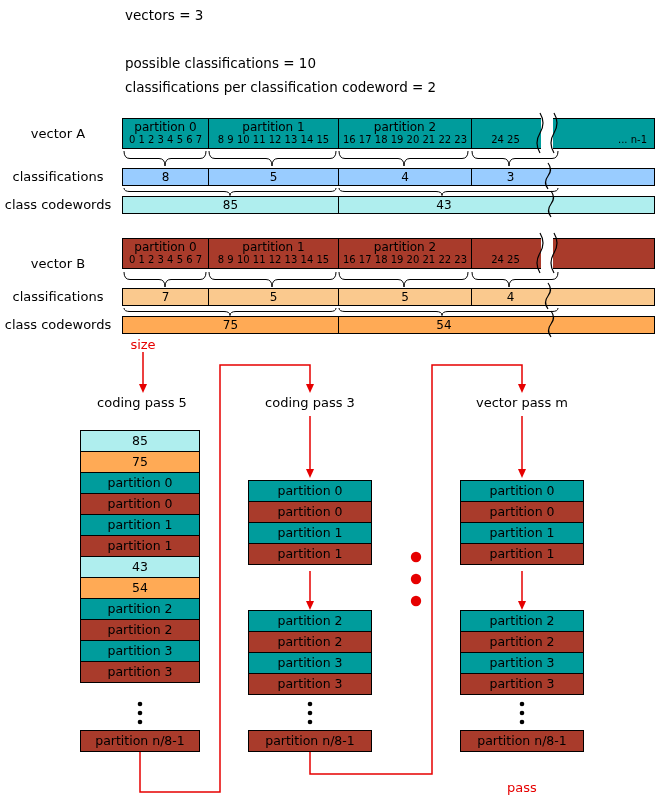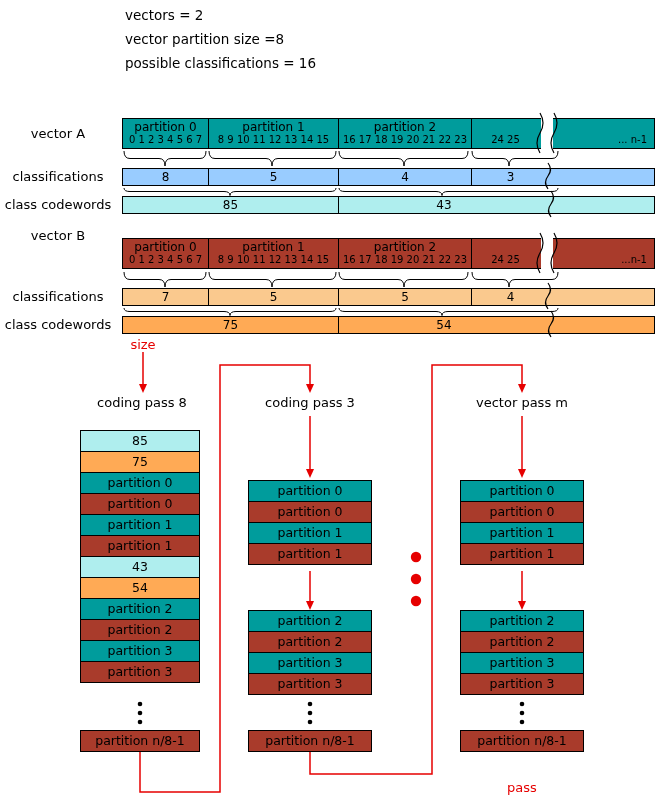--- a/index.html
+++ b/index.html
@@ -29,23 +29,23 @@
   .k-brown{background:var(--brown);}
   .k-cwA{background:var(--palecyan);}
   .k-cwB{background:var(--orange);}
   svg.overlay{position:absolute;left:0;top:0;pointer-events:none;}
 </style>
 </head>
 <body>
 
 <div class="canvas">
 
-  <div class="hline" style="top:7px">vectors = 2</div>
-  <div class="hline" style="top:31px">vector partition size =8</div>
-  <div class="hline" style="top:55px">possible classifications = 16</div>
+  <div class="hline" style="top:7px">vectors = 3</div>
+  <div class="hline" style="top:55px">possible classifications = 10</div>
+  <div class="hline" style="top:79px">classifications per classification codeword = 2</div>
 
   <div class="rowlabel" style="top:126px">vector A</div>
   <div class="bar" id="barA">
       <div class="vcell" style="left: 0px; width: 85px;">
         <div class="plabel">partition 0</div>
         <div class="pnums">0 1 2 3 4 5 6 7</div>
       </div>
       <div class="vcell div-l" style="left: 85px; width: 130px;">
         <div class="plabel">partition 1</div>
         <div class="pnums">8 9 10 11 12 13 14 15</div>
@@ -69,58 +69,54 @@
       <div class="scell div-l" style="left: 85px; width: 130px;">5</div>
       <div class="scell div-l" style="left: 215px; width: 133px;">4</div>
       <div class="scell div-l" style="left: 348px; width: 78px;">3</div>
     </div>
   <div class="rowlabel" style="top:197px">class codewords</div>
   <div class="bar" id="cwA">
       <div class="scell" style="left: 0px; width: 215px;">85</div>
       <div class="scell div-l" style="left: 215px; width: 211px;">43</div>
     </div>
 
-  <div class="rowlabel" style="top:228px">vector B</div>
+  <div class="rowlabel" style="top:256px">vector B</div>
   <div class="bar" id="barB">
       <div class="vcell" style="left: 0px; width: 85px;">
         <div class="plabel">partition 0</div>
         <div class="pnums">0 1 2 3 4 5 6 7</div>
       </div>
       <div class="vcell div-l" style="left: 85px; width: 130px;">
         <div class="plabel">partition 1</div>
         <div class="pnums">8 9 10 11 12 13 14 15</div>
       </div>
       <div class="vcell div-l" style="left: 215px; width: 133px;">
         <div class="plabel">partition 2</div>
         <div class="pnums">16 17 18 19 20 21 22 23</div>
       </div>
       <div class="vcell div-l" style="left: 348px; width: 68px;">
         <div class="plabel"></div>
         <div class="pnums">24 25</div>
-      </div>
-      <div class="vcell" style="left: 434px; width: 93px;">
-        <div class="plabel"></div>
-        <div class="pnums tailnum">...n-1</div>
       </div>
     </div>
   <div class="rowlabel" style="top:289px">classifications</div>
   <div class="bar" id="clsB">
       <div class="scell" style="left: 0px; width: 85px;">7</div>
       <div class="scell div-l" style="left: 85px; width: 130px;">5</div>
       <div class="scell div-l" style="left: 215px; width: 133px;">5</div>
       <div class="scell div-l" style="left: 348px; width: 78px;">4</div>
     </div>
   <div class="rowlabel" style="top:317px">class codewords</div>
   <div class="bar" id="cwB">
       <div class="scell" style="left: 0px; width: 215px;">75</div>
       <div class="scell div-l" style="left: 215px; width: 211px;">54</div>
     </div>
 
   <div class="redtext" style="left:103px;top:337px;width:80px">size</div>
-  <div class="passlabel" style="left:72px">coding pass 8</div>
+  <div class="passlabel" style="left:72px">coding pass 5</div>
   <div class="passlabel" style="left:240px">coding pass 3</div>
   <div class="passlabel" style="left:452px">vector pass m</div>
 
   <div class="col" id="col-0-0" style="left:80px;top:430px;width:120px">
       <div class="fbox k-cwA">85</div>
       <div class="fbox k-cwB">75</div>
       <div class="fbox k-teal">partition 0</div>
       <div class="fbox k-brown">partition 0</div>
       <div class="fbox k-teal">partition 1</div>
       <div class="fbox k-brown">partition 1</div>

